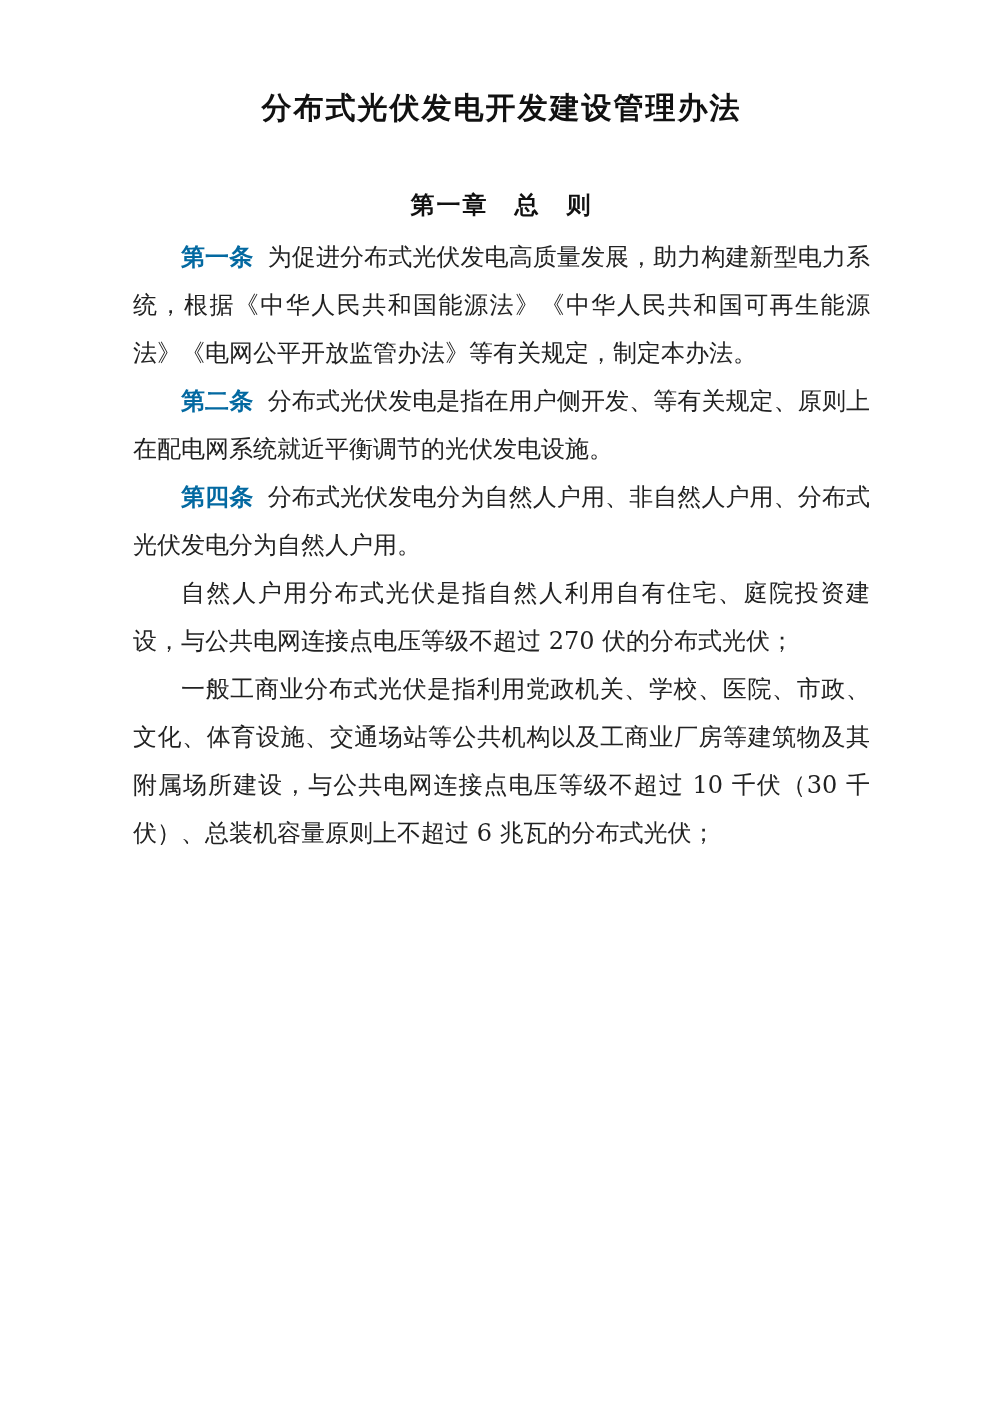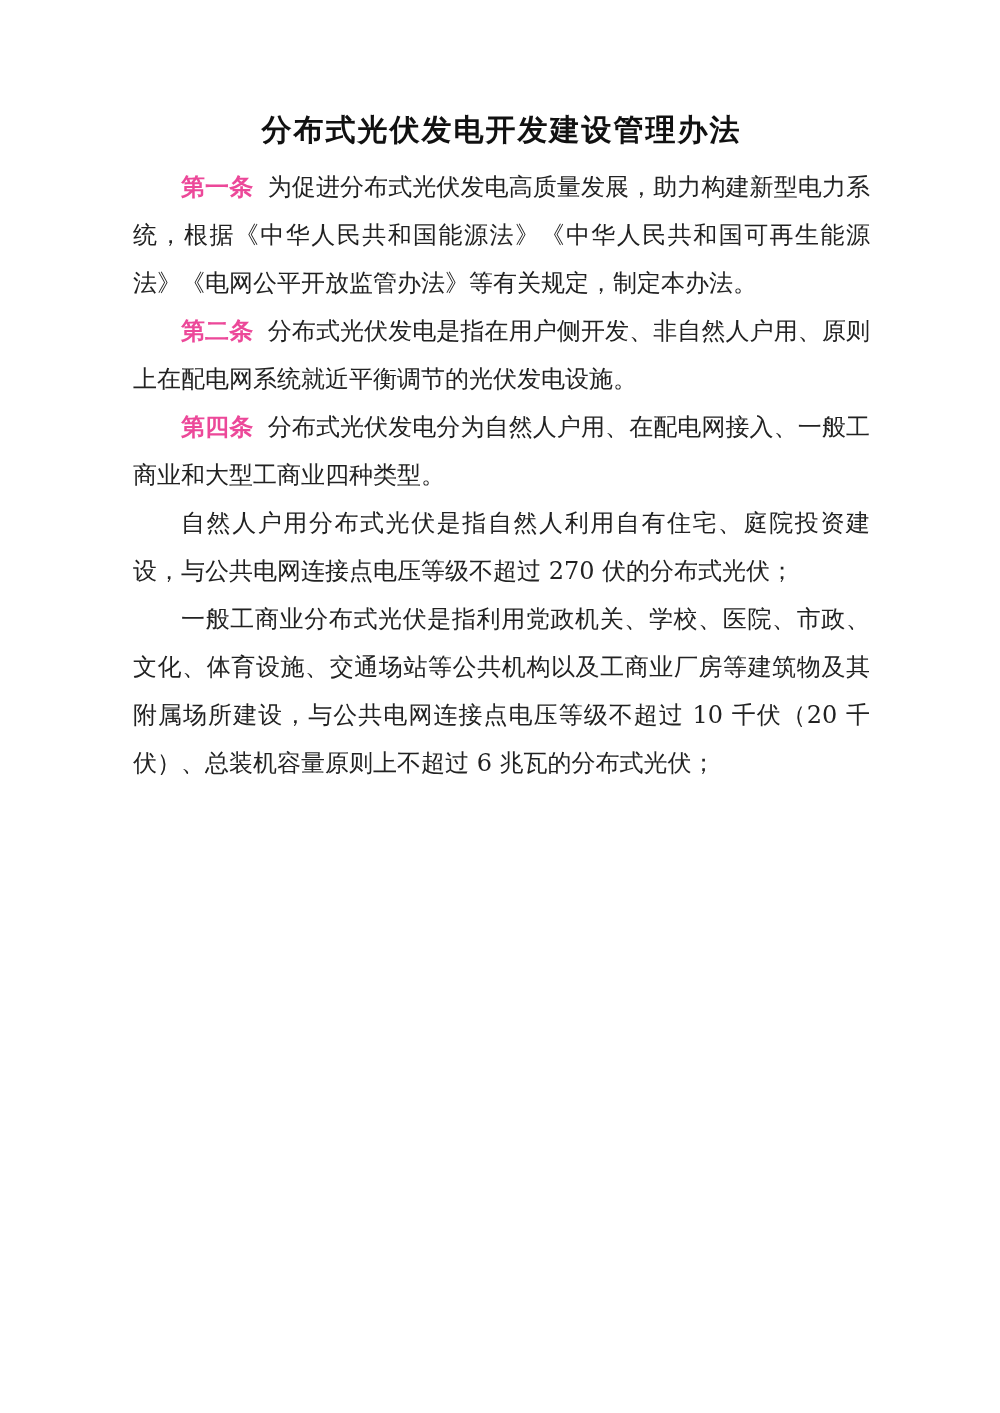--- a/index.html
+++ b/index.html
@@ -8,21 +8,21 @@
     width: 1000px;
     height: 1413px;
     position: relative;
     font-family: "DejaVu Serif", "Liberation Serif", serif;
     color: #1c1c1c;
   }
   .page {
     position: relative;
     width: 1000px;
     height: 1159px;
-    padding: 110px 130px 0 133px;
+    padding: 88px 130px 0 133px;
     overflow: hidden;
     border-radius: 13px;
   }
   .doc-title {
     font-family: "DejaVu Sans", "Liberation Sans", sans-serif;
     font-weight: bold;
     font-size: 30px;
     letter-spacing: 2px;
     text-align: center;
     white-space: nowrap;
@@ -41,53 +41,54 @@
     margin-top: 12px;
     font-size: 24px;
     line-height: 48px;
     text-align: justify;
     color: #222;
   }
   .para { text-indent: 2em; }
   .art-label {
     font-weight: bold;
     margin-right: 0.6em;
-    color: #ec4899;
+    color: #0369a1;
   }
   .page-footer {
     position: absolute;
     left: 0;
     top: 1258px;
     width: 1000px;
     text-align: center;
     padding-left: 570px;
     font-size: 22px;
     letter-spacing: 4px;
     color: #333;
   }
 </style>
 </head>
 <body>
 
 <div class="page">
 
   <h1 class="doc-title">分布式光伏发电开发建设管理办法</h1>
 
+  <h2 class="chapter-heading">第一章　总　则</h2>
 
   <div class="body-text">
 
     <p class="para"><span class="art-label">第一条</span><span>为促进分布式光伏发电高质量发展，助力构建新型电力系统，根据《中华人民共和国能源法》《中华人民共和国可再生能源法》《电网公平开放监管办法》等有关规定，制定本办法。</span></p>
 
-    <p class="para"><span class="art-label">第二条</span><span>分布式光伏发电是指在用户侧开发、非自然人户用、原则上在配电网系统就近平衡调节的光伏发电设施。</span></p>
+    <p class="para"><span class="art-label">第二条</span><span>分布式光伏发电是指在用户侧开发、等有关规定、原则上在配电网系统就近平衡调节的光伏发电设施。</span></p>
 
 
-    <p class="para"><span class="art-label">第四条</span><span>分布式光伏发电分为自然人户用、在配电网接入、一般工商业和大型工商业四种类型。</span></p>
+    <p class="para"><span class="art-label">第四条</span><span>分布式光伏发电分为自然人户用、非自然人户用、分布式光伏发电分为自然人户用。</span></p>
 
     <p class="para"><span>自然人户用分布式光伏是指自然人利用自有住宅、庭院投资建设，与公共电网连接点电压等级不超过 270 伏的分布式光伏；</span></p>
 
 
-    <p class="para"><span>一般工商业分布式光伏是指利用党政机关、学校、医院、市政、文化、体育设施、交通场站等公共机构以及工商业厂房等建筑物及其附属场所建设，与公共电网连接点电压等级不超过 10 千伏（20 千伏）、总装机容量原则上不超过 6 兆瓦的分布式光伏；</span></p>
+    <p class="para"><span>一般工商业分布式光伏是指利用党政机关、学校、医院、市政、文化、体育设施、交通场站等公共机构以及工商业厂房等建筑物及其附属场所建设，与公共电网连接点电压等级不超过 10 千伏（30 千伏）、总装机容量原则上不超过 6 兆瓦的分布式光伏；</span></p>
 
   </div>
 
   <div class="page-footer">— 1 —</div>
 
 </div>
 
 </body></html>

